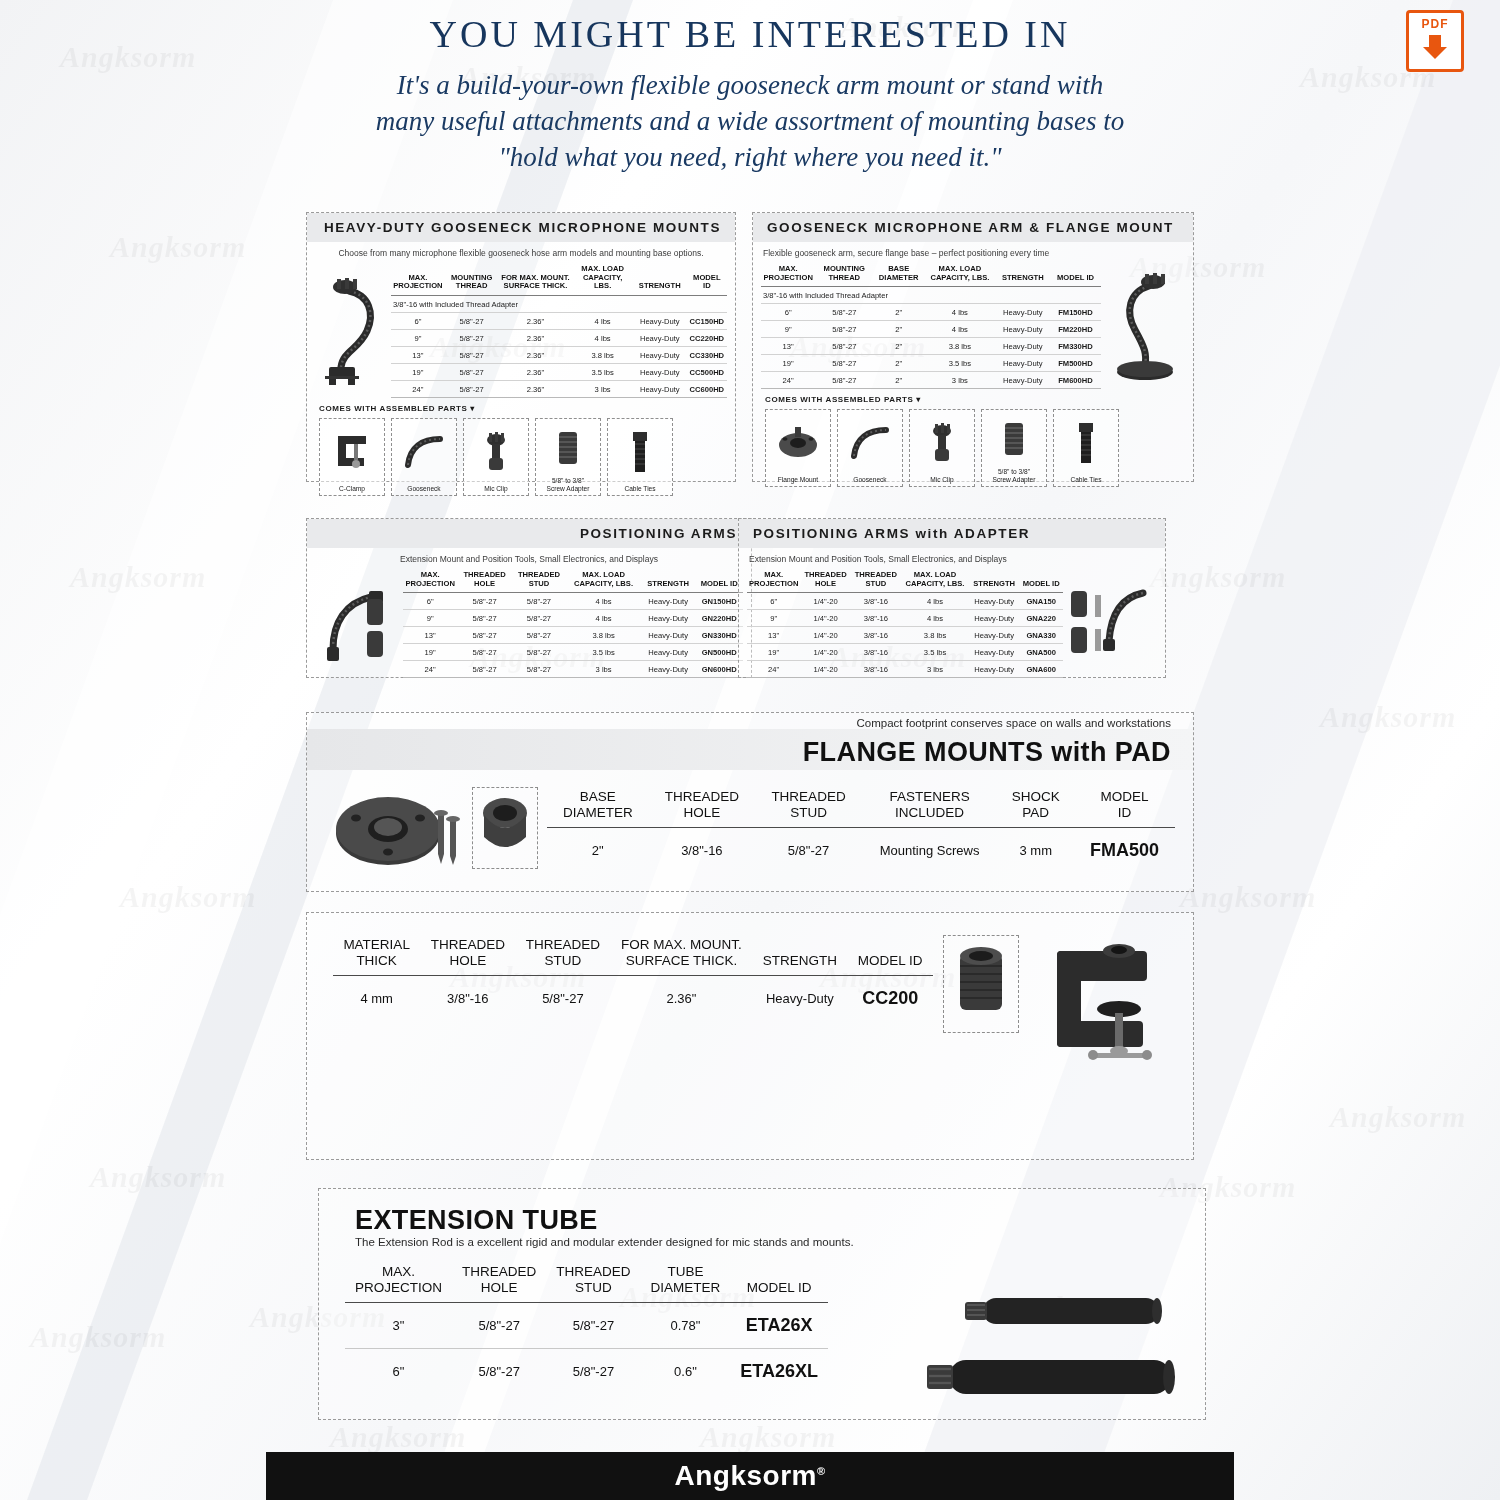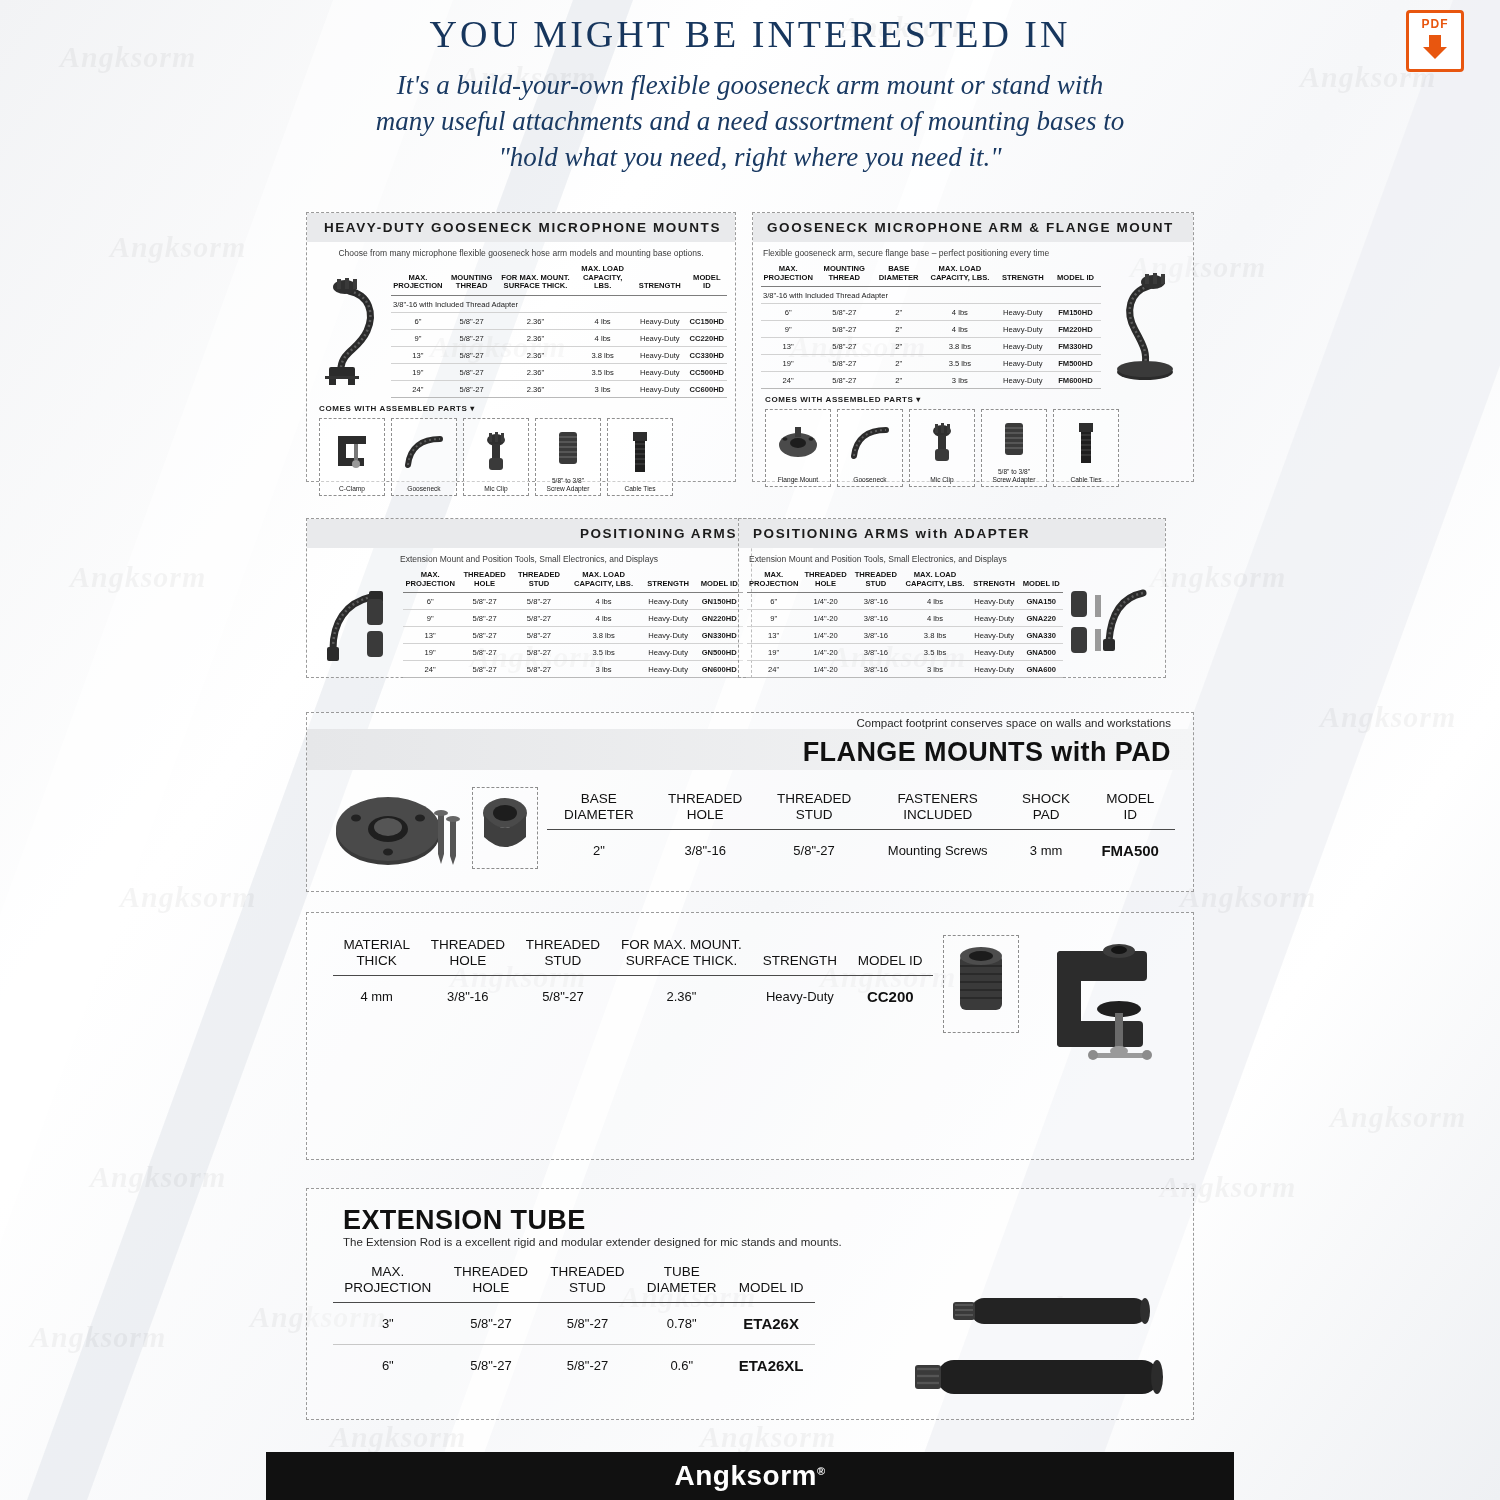--- a/index.html
+++ b/index.html
@@ -115,21 +115,21 @@
 
   table.big { border-collapse:collapse; }
   table.big th {
     font-size:13.5px; font-weight:normal; color:#111; text-align:center;
     padding:6px 10px; line-height:1.2; vertical-align:bottom;
     border-bottom:1.5px solid #4a4a4a;
   }
   table.big td {
     font-size:13px; color:#111; text-align:center; padding:12px 10px;
   }
-  table.big td.model { font-weight:bold; font-size:15px; }
+  table.big td.model { font-weight:bold; font-size:18px; }
   table.big tr.rowline td { border-bottom:1px solid #c8c8c8; }
 
   
   .footer {
     position:absolute; left:266px; top:1452px; width:968px; height:48px;
     background:#111; display:flex; align-items:center; justify-content:center;
   }
   .footer .brand {
     color:#fff; font-size:28px; font-weight:bold; letter-spacing:.5px;
     font-family:"Liberation Sans", sans-serif;
@@ -175,21 +175,21 @@
     <div class="watermark" style="left: 1300px; top: 60px;">Angksorm</div>
     <div class="watermark" style="left: 1320px; top: 700px;">Angksorm</div>
     <div class="watermark" style="left: 1330px; top: 1100px;">Angksorm</div>
     <div class="watermark" style="left: 30px; top: 1320px;">Angksorm</div>
   </div>
 
 <div class="header">
   <div class="title">YOU MIGHT BE INTERESTED IN</div>
   <div class="subtitle">
     <div>It's a build-your-own flexible gooseneck arm mount or stand with</div>
-    <div>many useful attachments and a need assortment of mounting bases to</div>
+    <div>many useful attachments and a wide assortment of mounting bases to</div>
     <div>"hold what you need, right where you need it."</div>
   </div>
 </div>
 
 <div class="pdf-badge">
   <div class="lbl">PDF</div>
   <div class="pdf-arrow-stem"></div>
   <div class="pdf-arrow-head"></div>
 </div>
 
@@ -758,21 +758,21 @@
         <rect x="92" y="78" width="8" height="34" fill="#6a6a6a"></rect>
         <ellipse cx="96" cy="116" rx="9" ry="5" fill="#9a9a9a"></ellipse>
         <rect x="70" y="118" width="54" height="5" rx="2.5" fill="#9a9a9a"></rect>
         <circle cx="70" cy="120" r="5" fill="#8c8c8c"></circle>
         <circle cx="124" cy="120" r="5" fill="#8c8c8c"></circle>
       </svg>
     </div>
   </div>
 </div>
 
-<div class="card" style="left:306px; top:1188px; width:888px; height:232px;">
+<div class="card" style="left:318px; top:1188px; width:888px; height:232px;">
   <div style="padding:16px 0 0 36px;">
     <div class="big-head">EXTENSION TUBE</div>
     <div class="big-sub" style="margin-top:0;">The Extension Rod is a excellent rigid and modular extender designed for mic stands and mounts.</div>
   </div>
   <div style="display:flex; align-items:flex-start; padding:10px 10px 0 26px;">
     <div style="flex:1;">
       <table class="big" style="width:86%;">
         <thead>
             <tr>
               <th>MAX.<br>PROJECTION</th>

